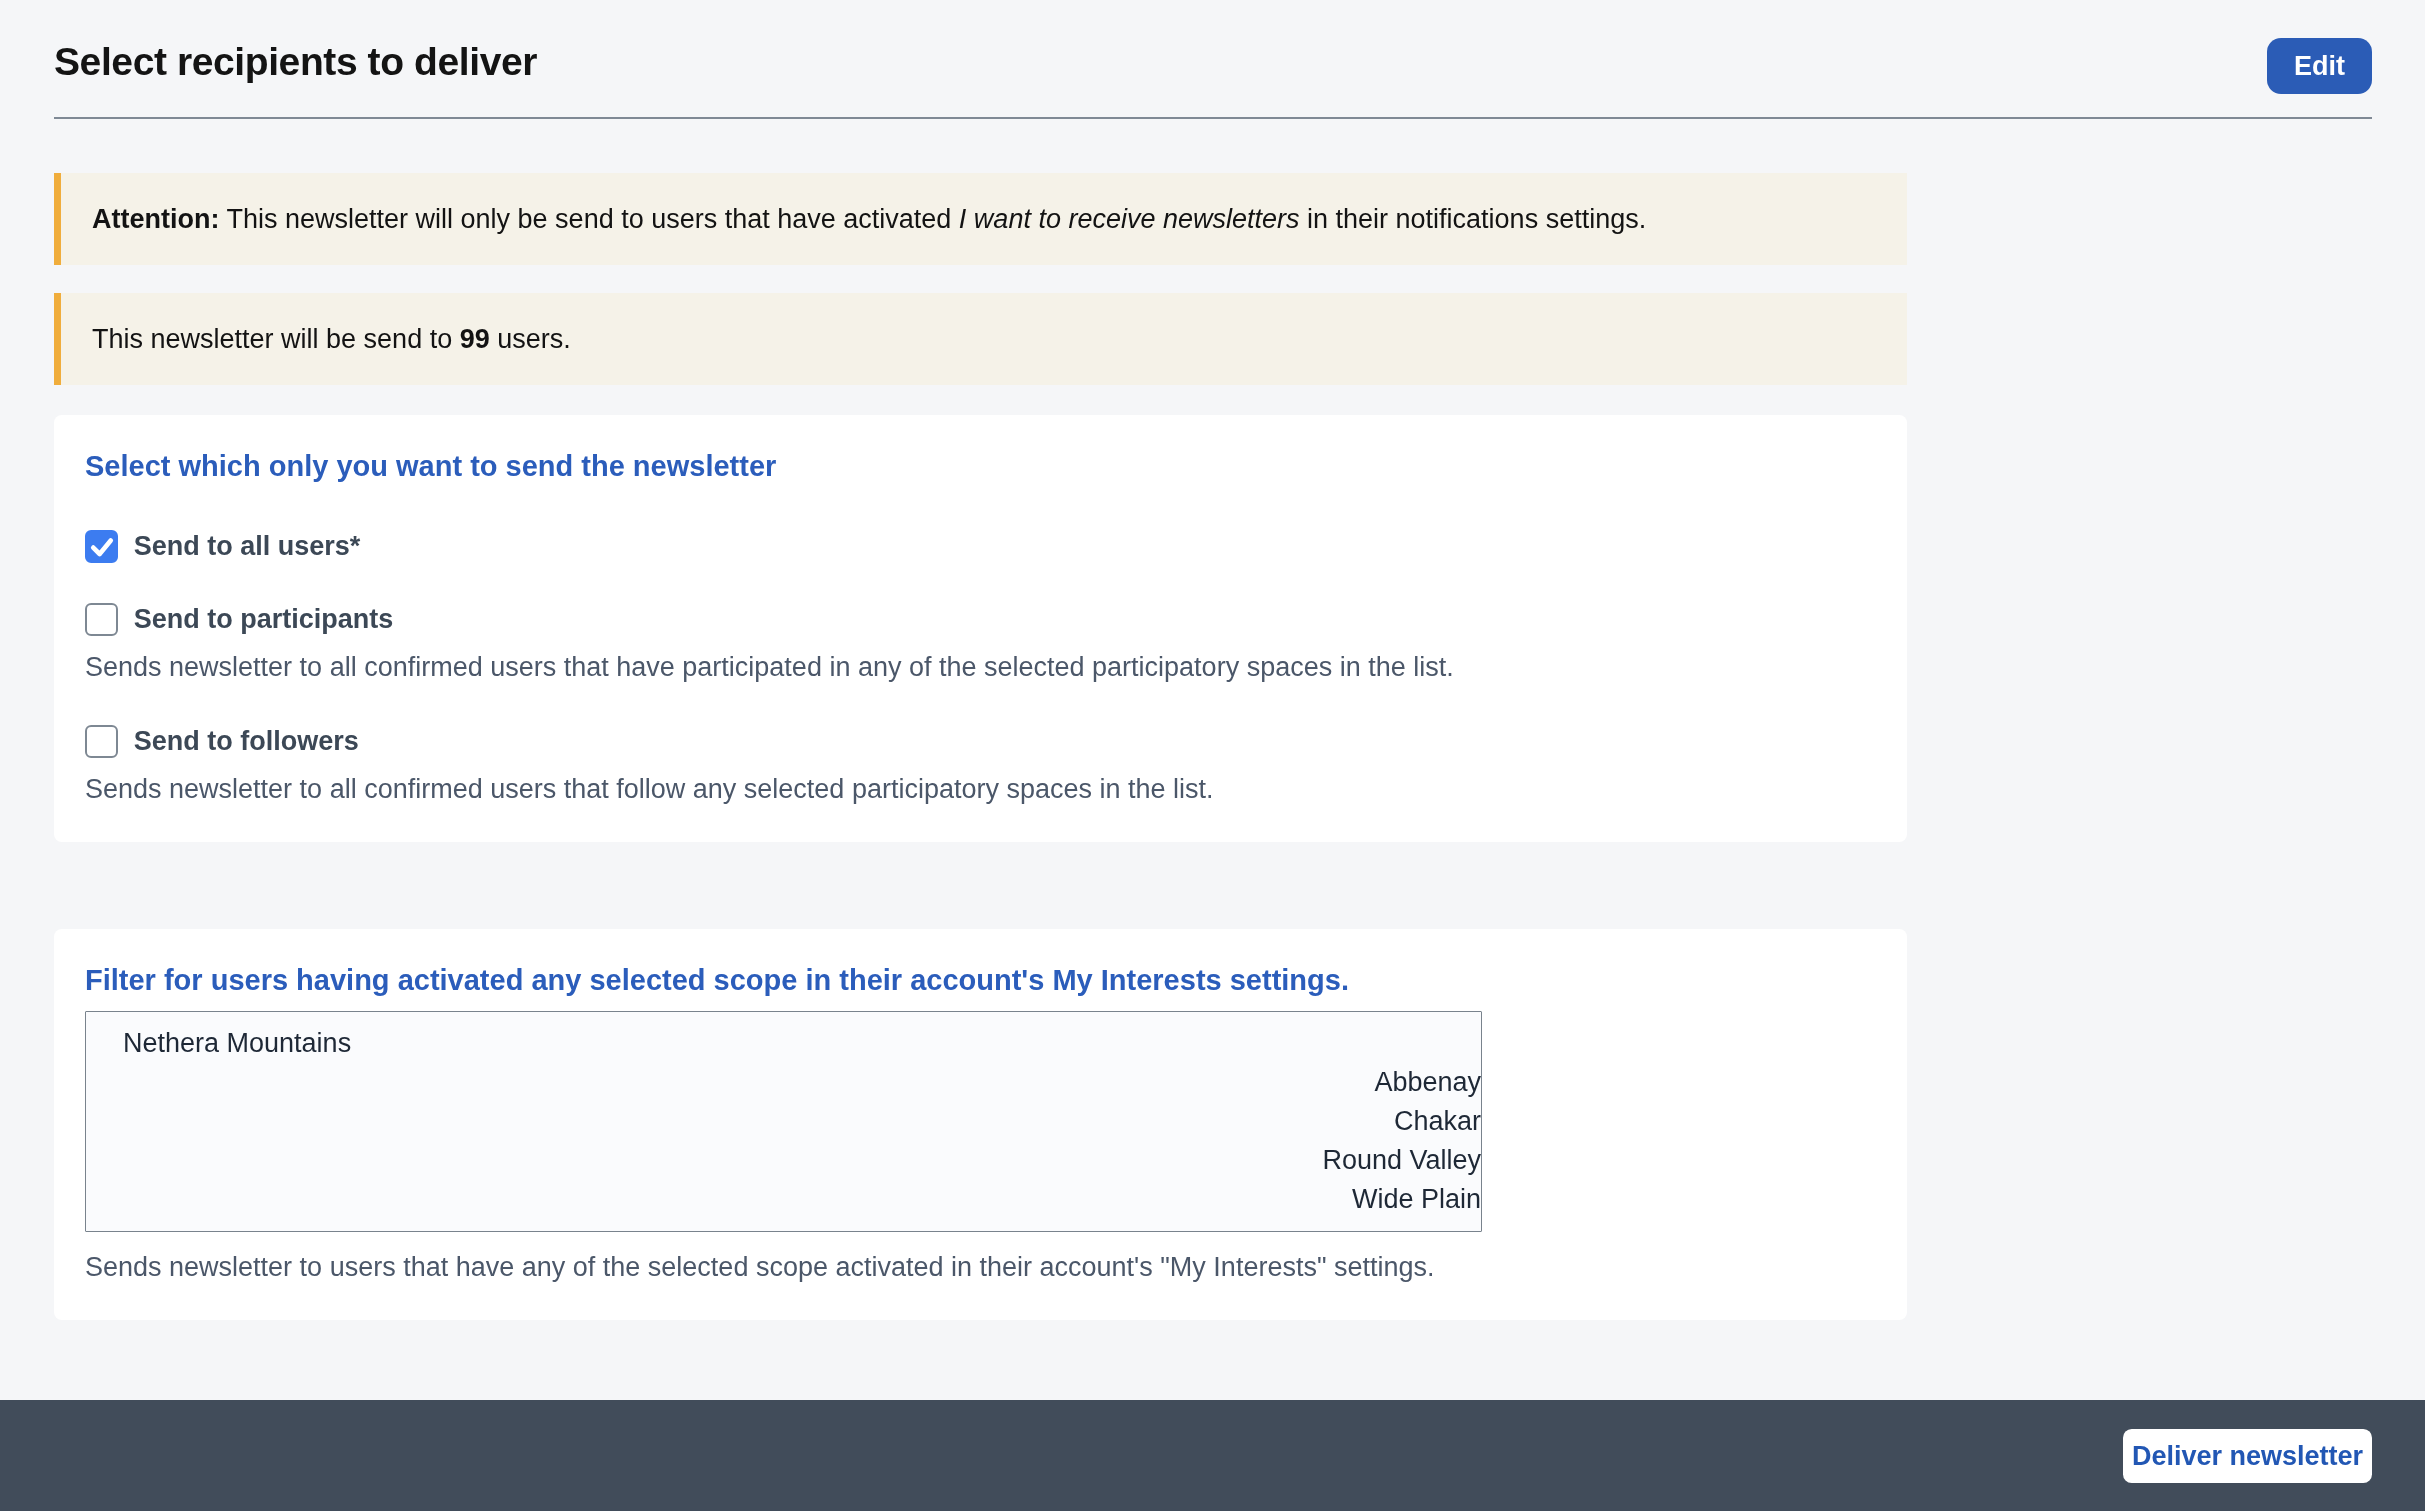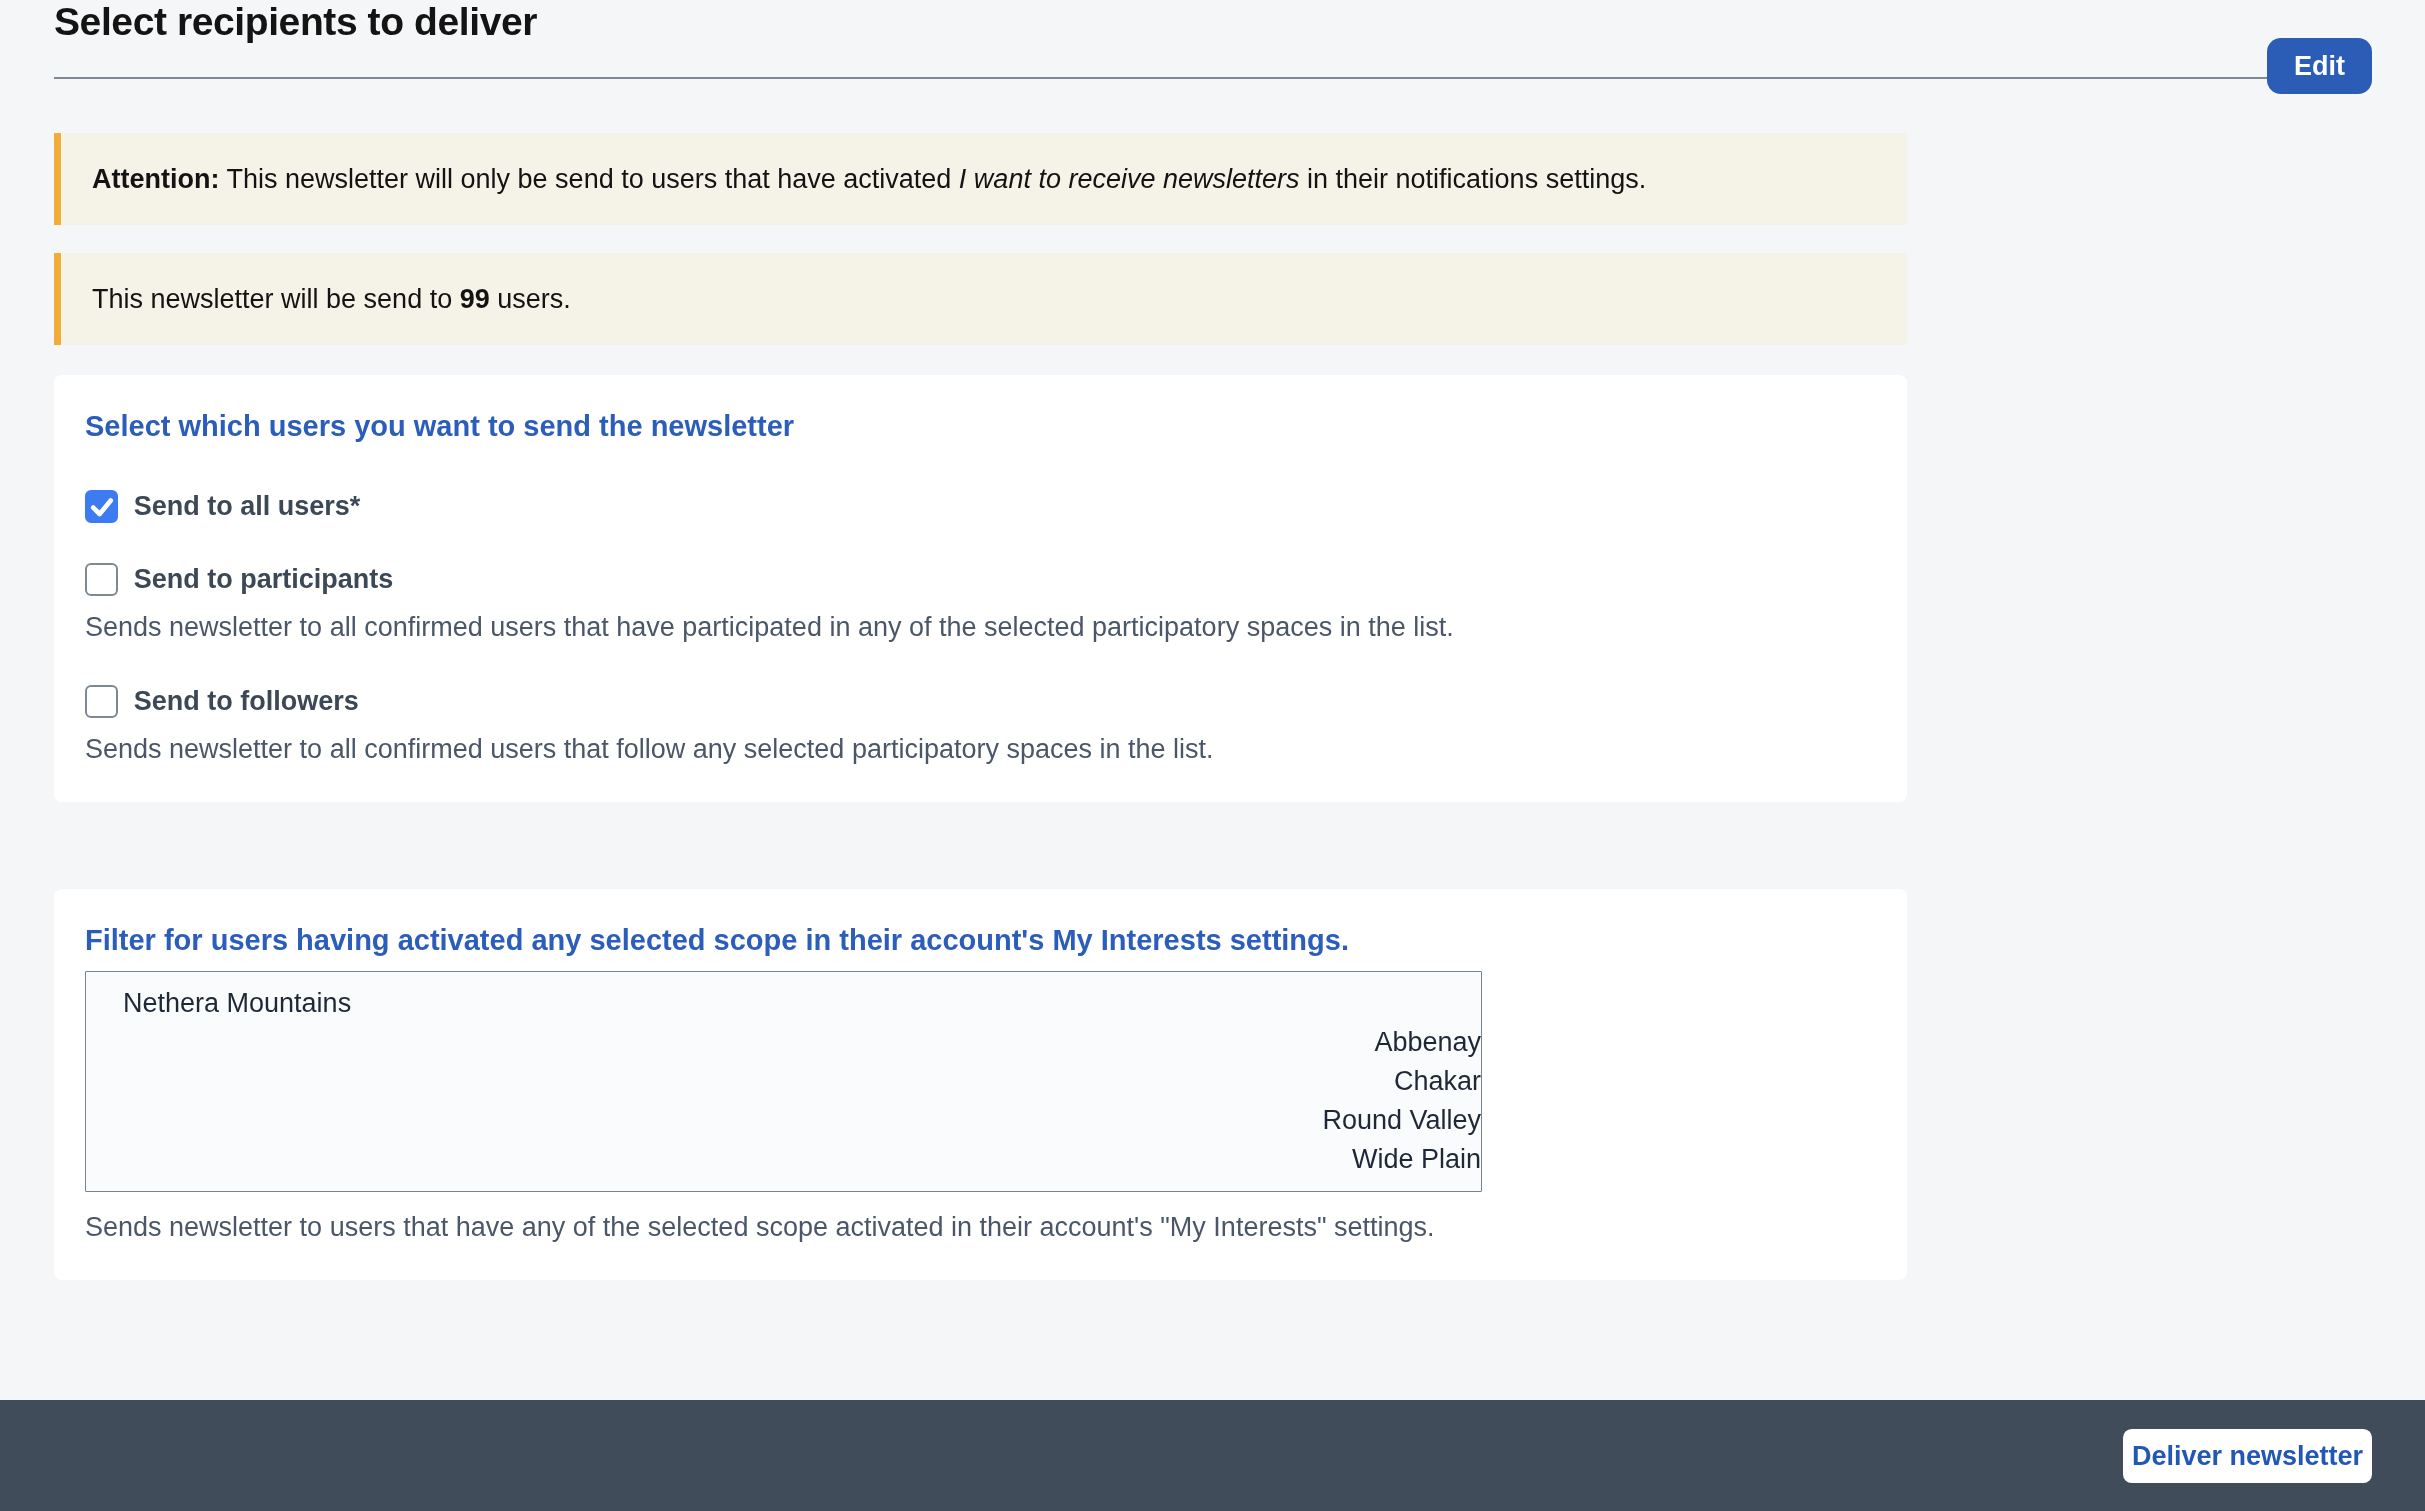--- a/index.html
+++ b/index.html
@@ -8,21 +8,21 @@
     font-family: "Liberation Sans", sans-serif;
     background: #f5f6f8;
     color: #1e2836;
     display: flex;
     flex-direction: column;
     overflow: hidden;
   }
   .main { flex: 1 1 auto; padding: 0 54px; }
 
   
-  .page-header { position: relative; }
+  .page-header { position: relative; padding-top: 40px; }
   .page-header h1 {
     font-size: 39px; font-weight: 700; color: #141414; letter-spacing: -0.4px;
   }
   .edit-btn {
     position: absolute; top: 38px; right: 0;
     width: 105px; height: 56px;
     background: #2b5cb6; color: #ffffff;
     border: none; border-radius: 14px;
     font-family: inherit; font-size: 27px; font-weight: 700;
     cursor: pointer;
@@ -124,21 +124,21 @@
 
   <div class="alert alert-attention">
     <b>Attention:</b><span> This newsletter will only be send to users that have activated </span><i>I want to receive newsletters</i><span> in their notifications settings.</span>
   </div>
 
   <div class="alert alert-count">
     <span>This newsletter will be send to </span><b>99</b><span> users.</span>
   </div>
 
   <div class="card card-recipients">
-    <h2>Select which users you want to send the newsletter</h2>
+    <h2>Select which only you want to send the newsletter</h2>
 
     <div class="option-row first">
       <span class="checkbox" data-checked="true">
         <svg viewBox="0 0 24 24">
           <polyline points="4.5,12.5 10,18 19.5,6.5" fill="none" stroke="#ffffff" stroke-width="4" stroke-linecap="round" stroke-linejoin="round"></polyline>
         </svg>
       </span>
       <label class="option-label">Send to all users*</label>
     </div>
 

